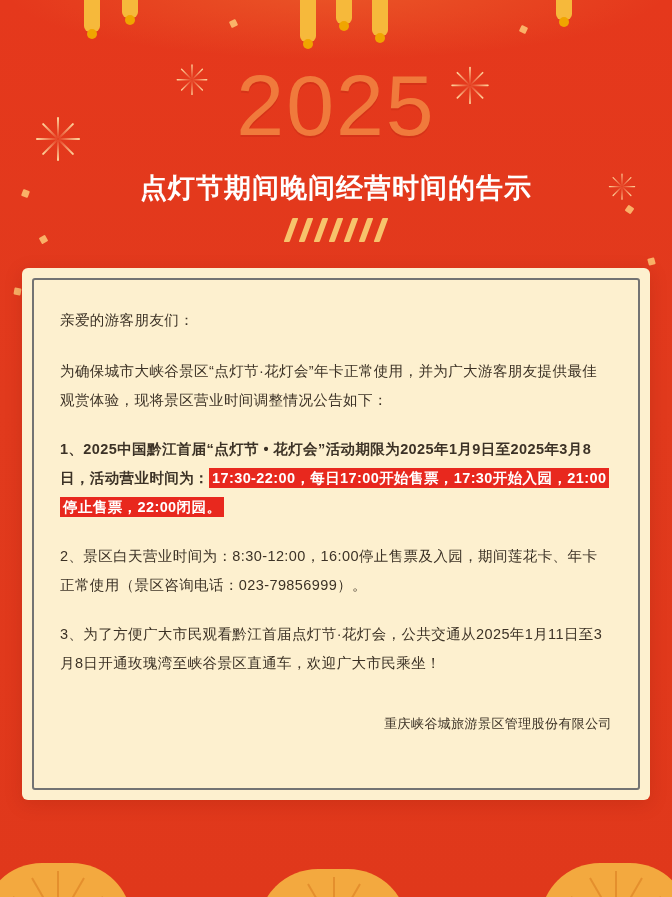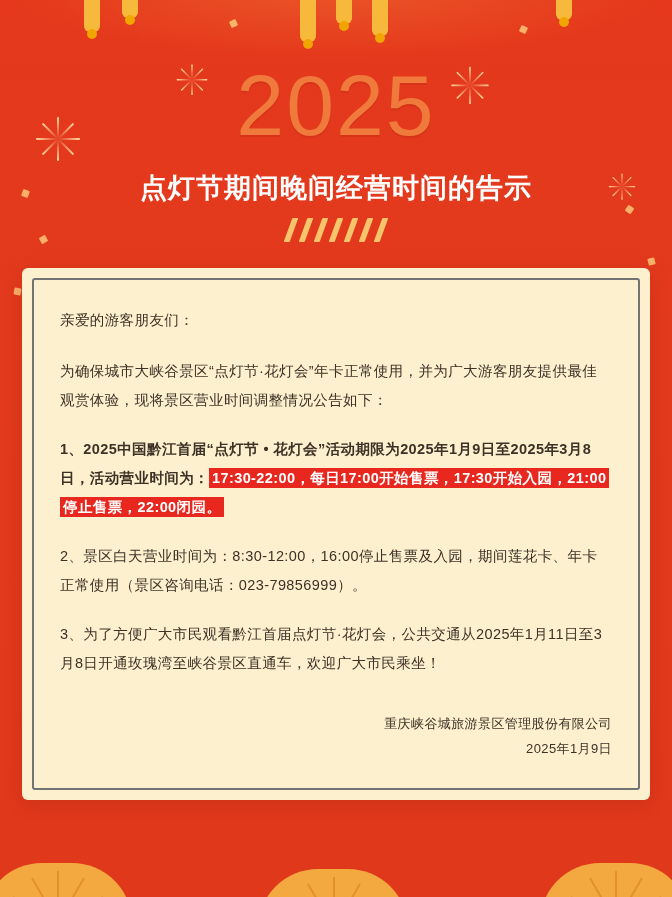--- a/index.html
+++ b/index.html
@@ -293,21 +293,20 @@
     <div class="card">
       <p class="greeting">亲爱的游客朋友们：</p>
       <p>为确保城市大峡谷景区“点灯节·花灯会”年卡正常使用，并为广大游客朋友提供最佳观赏体验，现将景区营业时间调整情况公告如下：</p>
       <p class="item-1">
         <span>1、2025中国黔江首届“点灯节 • 花灯会”活动期限为2025年1月9日至2025年3月8日</span><span class="normal">，活动营业时间为：</span><span class="hl">17:30-22:00，每日17:00开始售票，17:30开始入园，21:00停止售票，22:00闭园。</span>
       </p>
       <p>2、景区白天营业时间为：8:30-12:00，16:00停止售票及入园，期间莲花卡、年卡正常使用（景区咨询电话：023-79856999）。</p>
       <p>3、为了方便广大市民观看黔江首届点灯节·花灯会，公共交通从2025年1月11日至3月8日开通玫瑰湾至峡谷景区直通车，欢迎广大市民乘坐！</p>
       <div class="sign">
         <div>重庆峡谷城旅游景区管理股份有限公司</div>
-        <div>2025年1月9日</div>
       </div>
     </div>
   </div>
 
   <div class="footer-deco">
     <div class="fan left">
       <div class="rib" style="transform:rotate(-60deg)"></div>
       <div class="rib" style="transform:rotate(-30deg)"></div>
       <div class="rib" style="transform:rotate(0deg)"></div>
       <div class="rib" style="transform:rotate(30deg)"></div>

